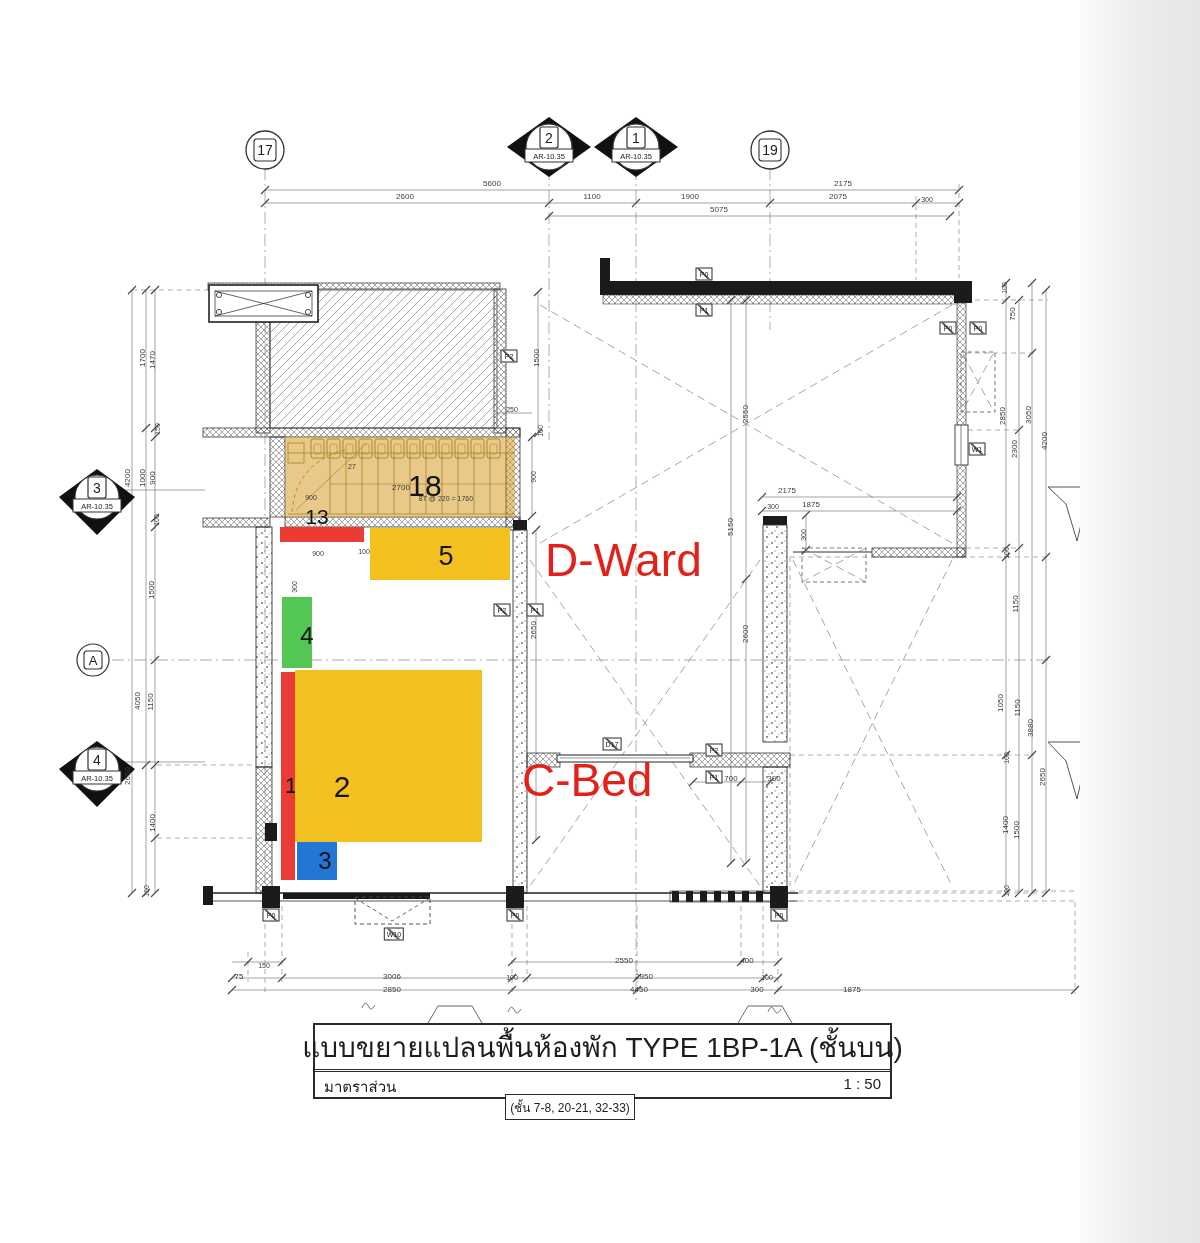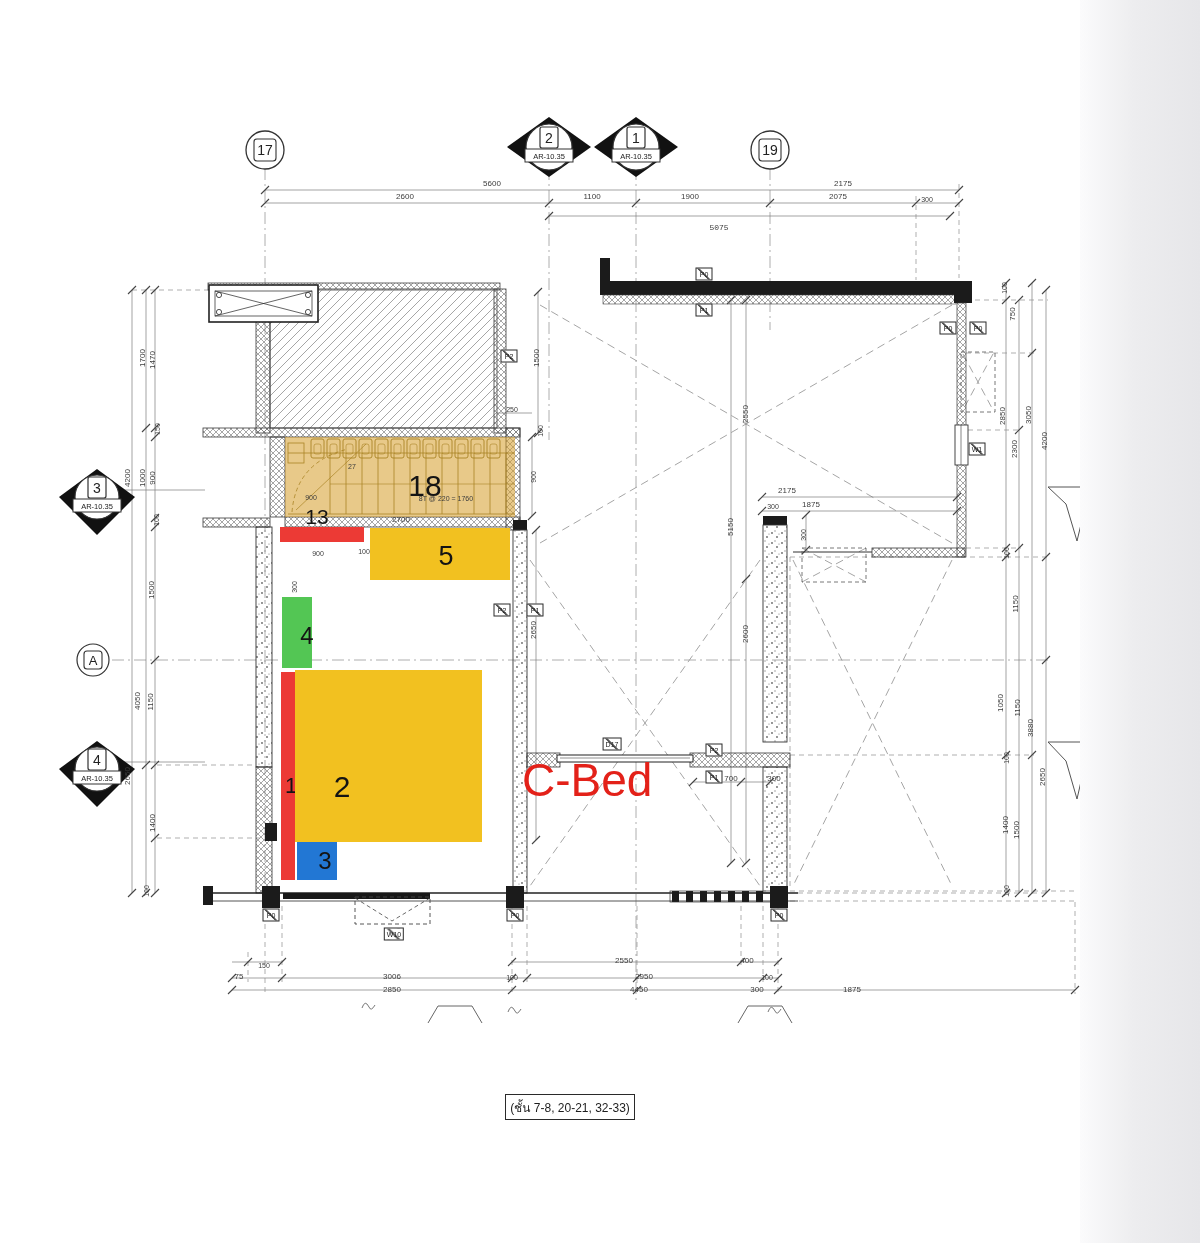--- a/index.html
+++ b/index.html
@@ -383,22 +383,30 @@
 
   <g stroke="#666" fill="none" stroke-width="1">
     <path d="M428,1023 L438,1006 L472,1006 L482,1023"></path>
     <path d="M738,1023 L748,1006 L782,1006 L792,1023"></path>
     <path d="M362,1008 q3,-9 7,-1 q2,5 6,-2" stroke="#777"></path>
     <path d="M508,1012 q3,-9 7,-1 q2,5 6,-2" stroke="#777"></path>
     <path d="M768,1012 q3,-9 7,-1 q2,5 6,-2" stroke="#777"></path>
   </g>
 </svg>
 
+<div class="ann" style="left: 545px; top: 536px; color: rgb(227, 33, 25);">D-Ward</div>
 <div class="ann" style="left: 522px; top: 756px; color: rgb(227, 33, 25);">C-Bed</div>
 
+<div class="tblock">
+  <div class="t-title">แบบขยายแปลนพื้นห้องพัก TYPE 1BP-1A (ชั้นบน)</div>
+  <div class="t-row">
+    <span>มาตราส่วน</span>
+    <span>1 : 50</span>
+  </div>
+</div>
 <div class="t-floors">(ชั้น 7-8, 20-21, 32-33)</div>
 
 <div class="edge-band"></div>
 <div class="ov" style="left: 285px; top: 437px; width: 230px; height: 80px; background: rgba(213, 156, 40, 0.55);"></div>
       <div class="ov-label" style="left: 425px; top: 486px; font-size: 30px;">18</div>
       <div class="ov" style="left: 280px; top: 527px; width: 84px; height: 15px; background: rgb(236, 58, 53);"></div>
       <div class="ov-label" style="left: 317px; top: 516px; font-size: 21px;">13</div>
       <div class="ov" style="left: 370px; top: 528px; width: 140px; height: 52px; background: rgb(242, 193, 32);"></div>
       <div class="ov-label" style="left: 446px; top: 556px; font-size: 27px;">5</div>
       <div class="ov" style="left: 282px; top: 597px; width: 30px; height: 71px; background: rgb(83, 198, 84);"></div>
@@ -409,39 +417,39 @@
       <div class="ov-label" style="left: 342px; top: 787px; font-size: 30px;">2</div>
       <div class="ov" style="left: 297px; top: 842px; width: 40px; height: 38px; background: rgb(34, 119, 212);"></div>
       <div class="ov-label" style="left: 325px; top: 861px; font-size: 24px;">3</div>
       <div class="dim" style="left: 492px; top: 184px; text-align: center;">5600</div>
       <div class="dim" style="left: 843px; top: 184px;">2175</div>
       <div class="dim" style="left: 405px; top: 197px;">2600</div>
       <div class="dim" style="left: 592px; top: 197px;">1100</div>
       <div class="dim" style="left: 690px; top: 197px;">1900</div>
       <div class="dim" style="left: 838px; top: 197px;">2075</div>
       <div class="dim" style="left: 927px; top: 199px; font-size: 7px;">300</div>
-      <div class="dim" style="left: 719px; top: 228px; font-family: Liberation Mono, monospace;">5075</div>
+      <div class="dim" style="left: 719px; top: 210px;">5075</div>
       <div class="dim v" style="left: 143px; top: 358px;">1700</div>
       <div class="dim v" style="left: 153px; top: 360px;">1470</div>
       <div class="dim v" style="left: 157px; top: 429px; font-size: 7px;">150</div>
       <div class="dim v" style="left: 128px; top: 478px;">4200</div>
       <div class="dim v" style="left: 143px; top: 478px;">1000</div>
       <div class="dim v" style="left: 153px; top: 478px;">900</div>
       <div class="dim v" style="left: 156px; top: 520px; font-size: 7px;">100</div>
       <div class="dim v" style="left: 152px; top: 590px;">1500</div>
       <div class="dim v" style="left: 138px; top: 701px;">4050</div>
       <div class="dim v" style="left: 151px; top: 702px;">1150</div>
       <div class="dim v" style="left: 128px; top: 776px;">2650</div>
       <div class="dim v" style="left: 153px; top: 823px;">1400</div>
       <div class="dim v" style="left: 146px; top: 891px; font-size: 7px;">100</div>
       <div class="dim" style="left: 512px; top: 409px; font-size: 7px;">250</div>
       <div class="dim v" style="left: 537px; top: 358px;">1500</div>
       <div class="dim v" style="left: 540px; top: 431px; font-size: 7px;">100</div>
       <div class="dim v" style="left: 533px; top: 477px; font-size: 7px;">900</div>
-      <div class="dim" style="left: 401px; top: 488px; font-size: 8px; margin-top: 32px;">2700</div>
+      <div class="dim" style="left: 401px; top: 488px; font-size: 8px;">2700</div>
       <div class="dim" style="left: 446px; top: 498px; font-size: 7px;">8T @ 220 = 1760</div>
       <div class="dim" style="left: 311px; top: 497px; font-size: 7px;">900</div>
       <div class="dim" style="left: 352px; top: 466px; font-size: 7px;">27</div>
       <div class="dim" style="left: 318px; top: 553px; font-size: 7px;">900</div>
       <div class="dim" style="left: 364px; top: 551px; font-size: 7px;">100</div>
       <div class="dim v" style="left: 294px; top: 587px; font-size: 7px;">300</div>
       <div class="dim v" style="left: 746px; top: 414px;">2550</div>
       <div class="dim v" style="left: 731px; top: 527px;">5150</div>
       <div class="dim v" style="left: 534px; top: 630px;">2650</div>
       <div class="dim v" style="left: 746px; top: 634px;">2600</div>

